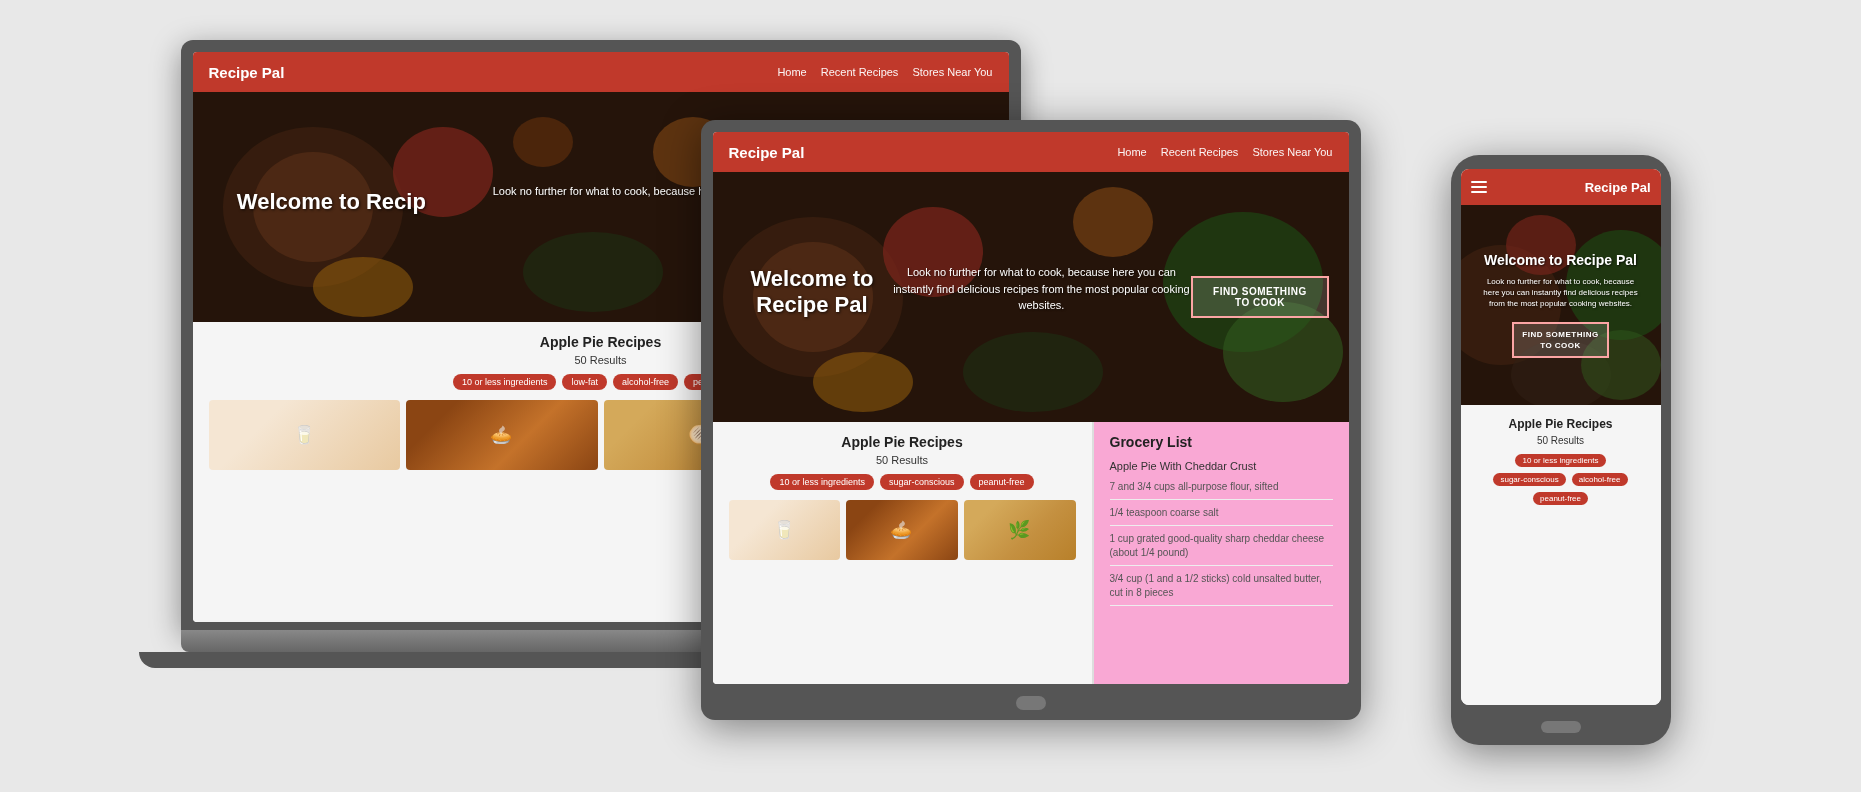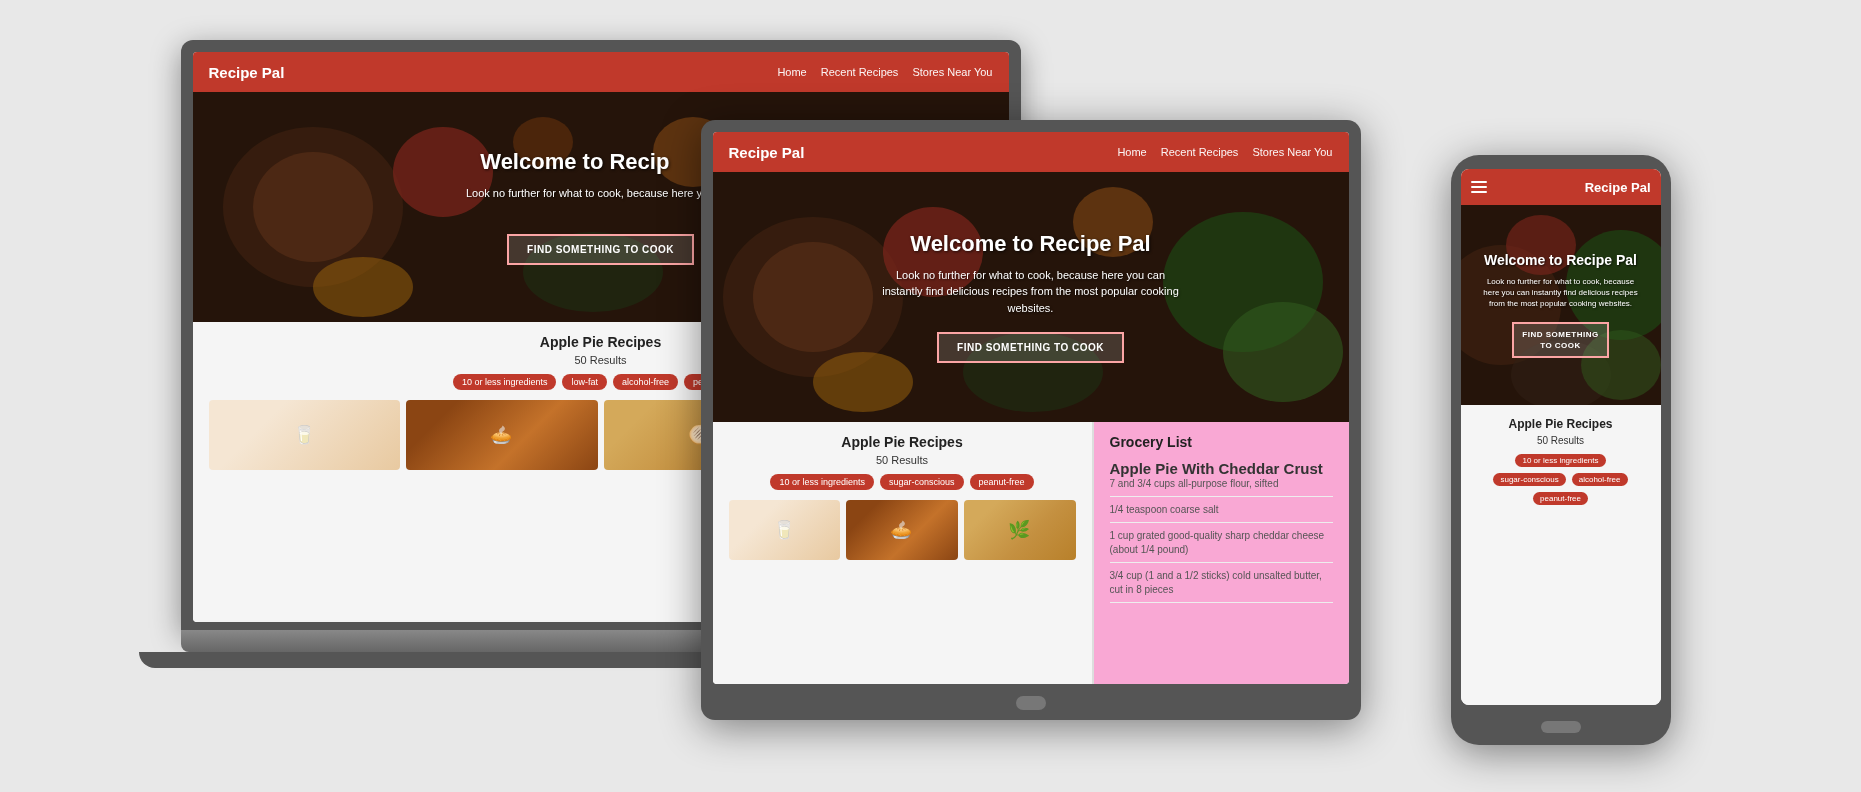--- a/index.html
+++ b/index.html
@@ -170,21 +170,20 @@
     
     .hero-overlay {
       position: absolute;
       top: 0; left: 0; right: 0; bottom: 0;
       background: rgba(0,0,0,0.35);
     }
     .hero-content {
       position: relative;
       z-index: 2;
       display: flex;
-      flex-direction: column;
       align-items: center;
       justify-content: center;
       height: 100%;
       text-align: center;
       color: white;
       padding: 18px 20px;
     }
     .hero-title {
       font-size: 22px;
       font-weight: bold;
@@ -266,24 +265,24 @@
       padding: 12px 16px;
       border-left: 1px solid #ddd;
     }
     .grocery-title {
       font-size: 14px;
       font-weight: bold;
       color: #222;
       margin-bottom: 10px;
     }
     .grocery-recipe-name {
-      font-size: 15px;
-      font-weight: bold;
+      font-size: 11px;
+      font-weight: normal;
       color: #333;
-      margin-bottom: 0;
+      margin-bottom: 8px;
     }
     .grocery-item {
       font-size: 10px;
       color: #555;
       margin-bottom: 6px;
       line-height: 1.4;
       border-bottom: 1px solid #eee;
       padding-bottom: 5px;
     }
 

